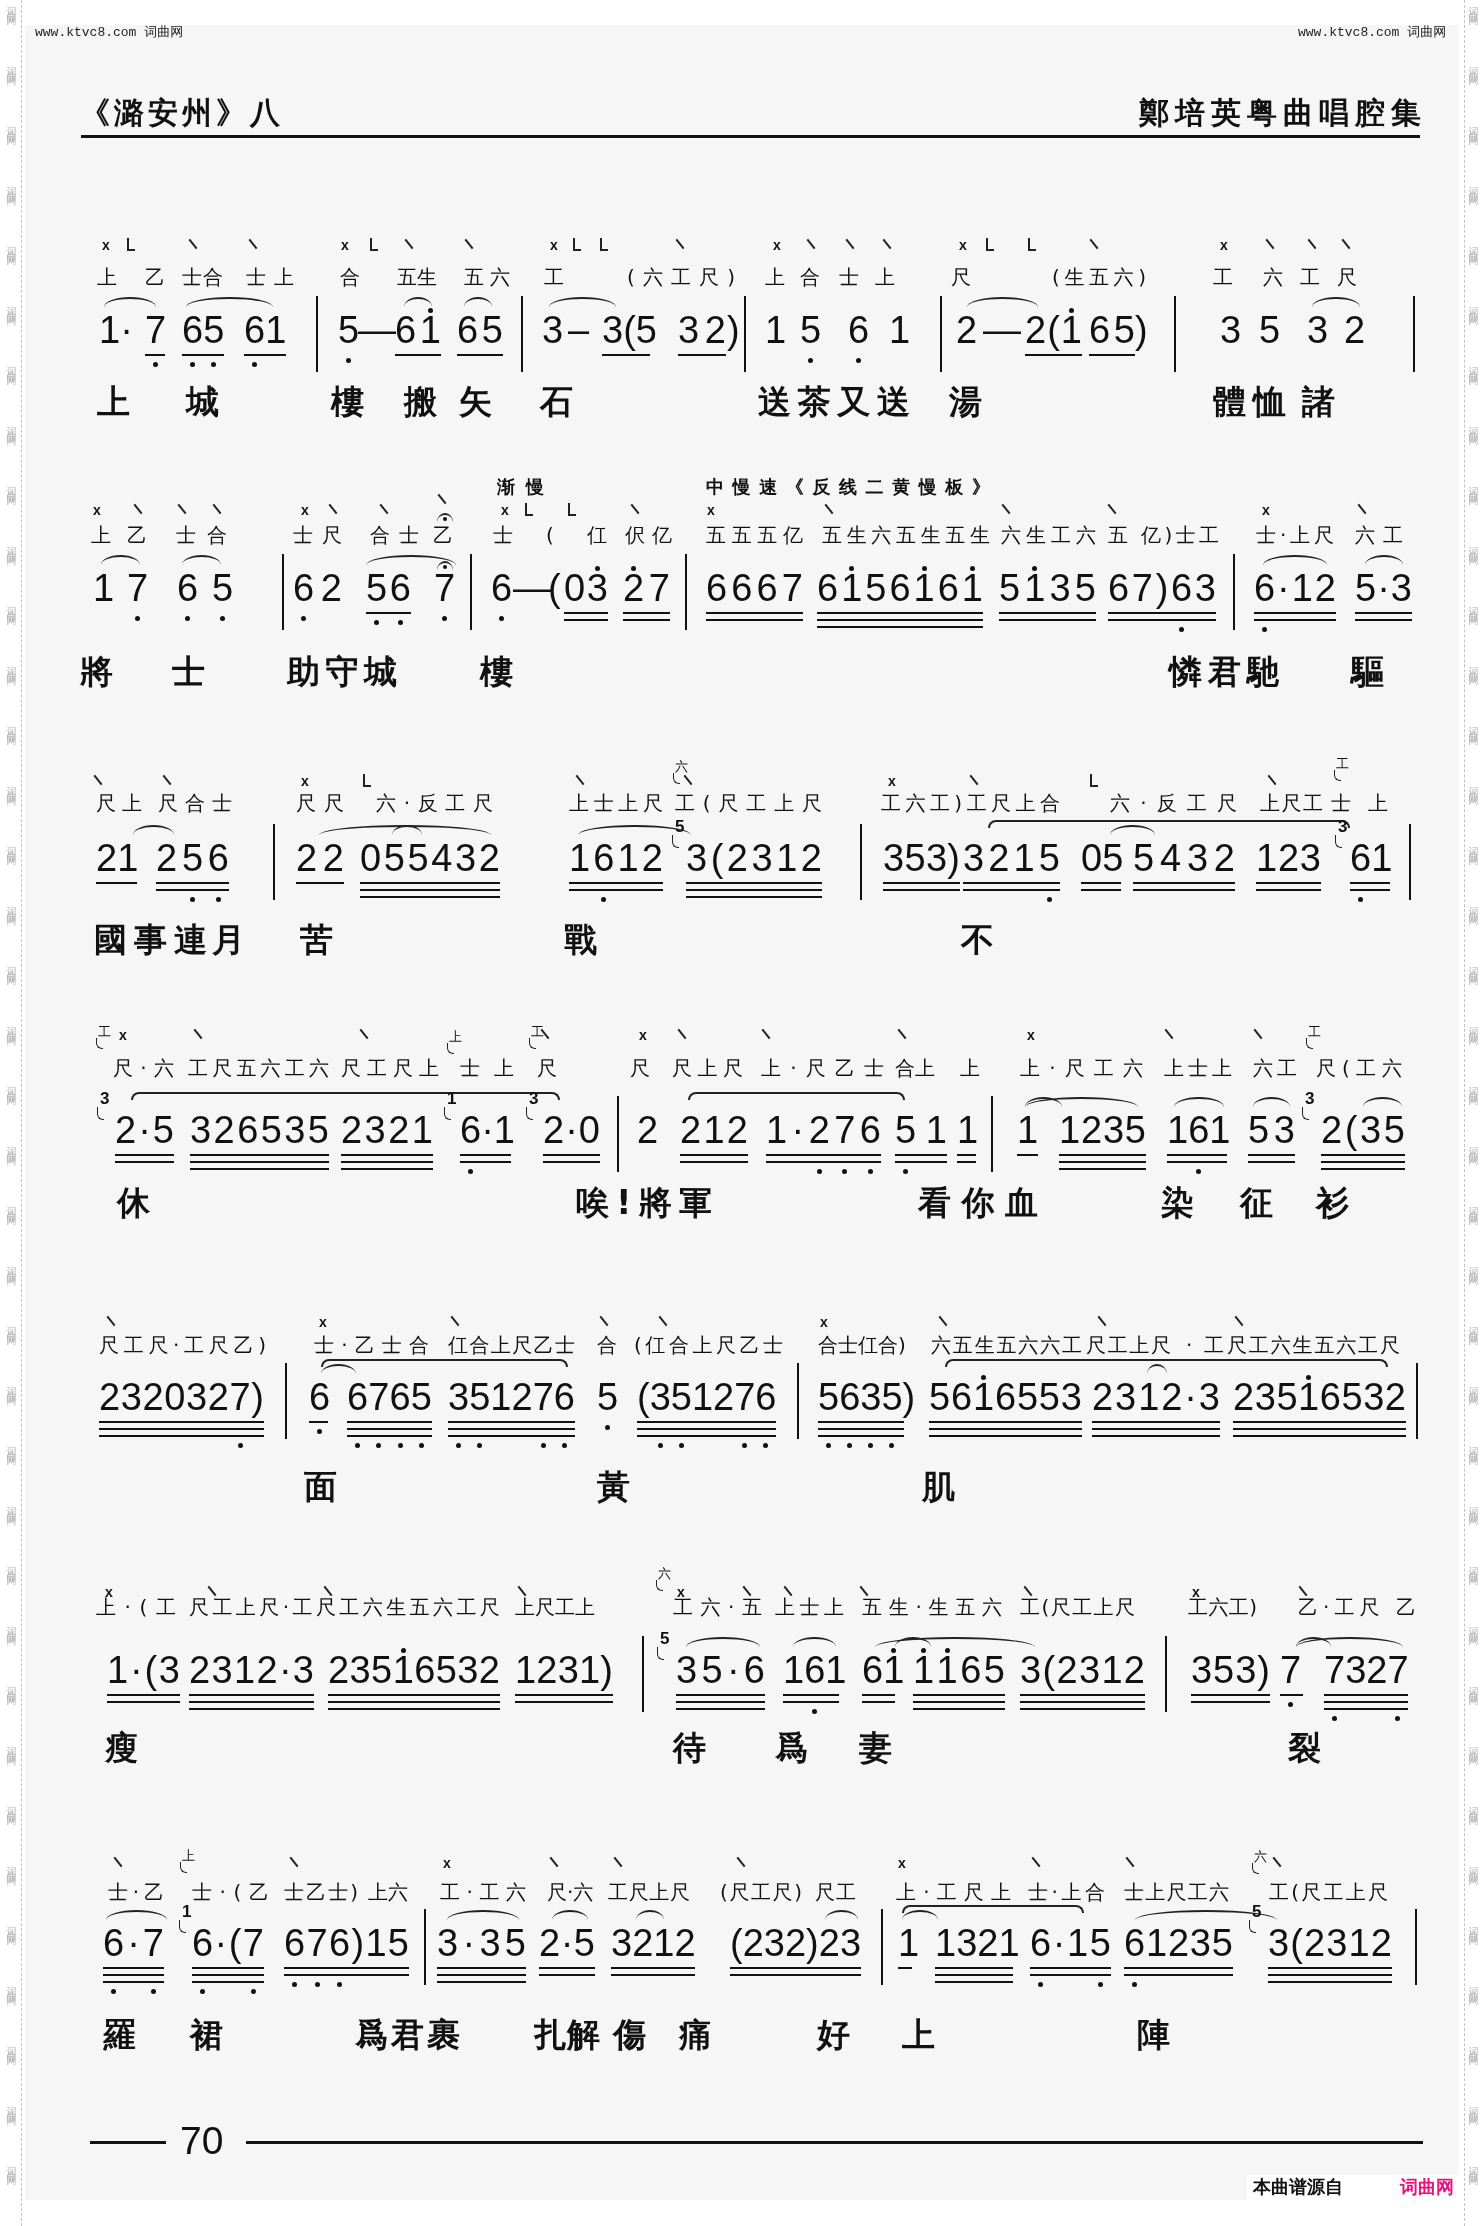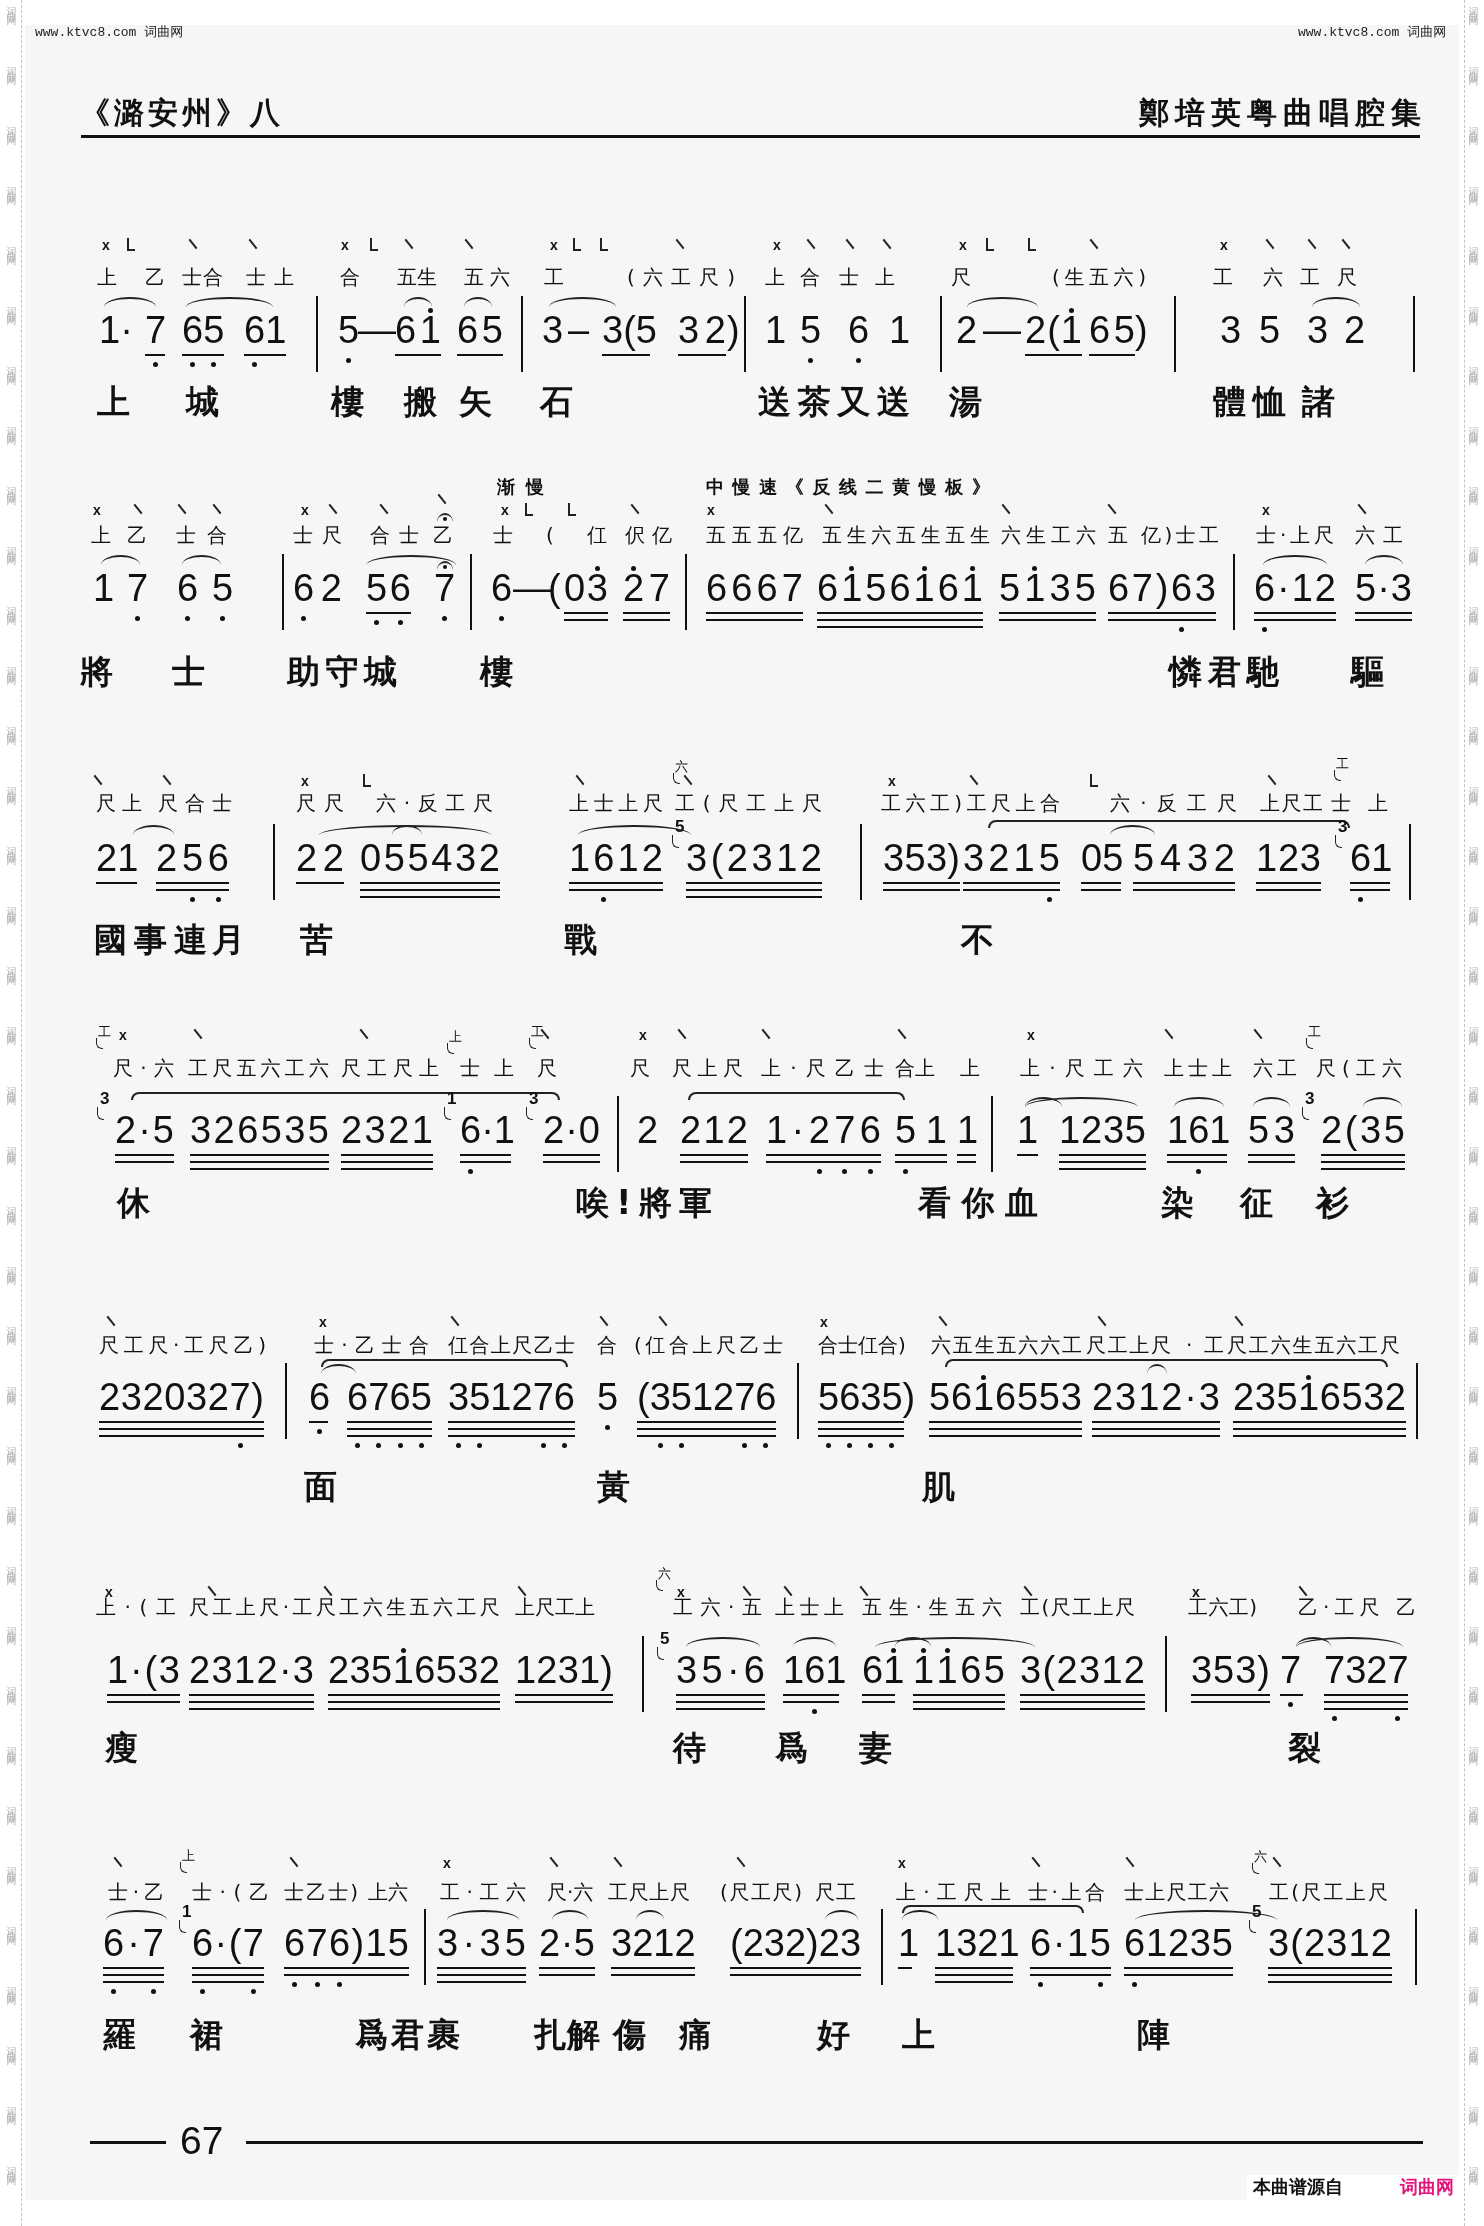--- a/index.html
+++ b/index.html
@@ -491,21 +491,21 @@
       <div class="tok lyr" style="left: 534px; top: 2018px; width: 66px;"><span class="ch">扎</span><span class="ch">解</span></div>
       <div class="tok lyr" style="left: 613px; top: 2018px; width: 31px;"><span class="ch">傷</span></div>
       <div class="tok lyr" style="left: 679px; top: 2018px; width: 34px;"><span class="ch">痛</span></div>
       <div class="tok lyr" style="left: 817px; top: 2018px; width: 33px;"><span class="ch">好</span></div>
       <div class="tok lyr" style="left: 902px; top: 2018px; width: 31px;"><span class="ch">上</span></div>
       <div class="tok lyr" style="left: 1137px; top: 2018px; width: 31px;"><span class="ch">陣</span></div>
     </div>
   </div>
 
 <div class="pn-dash"></div>
-<div class="pn">67</div>
+<div class="pn">70</div>
 <div class="pn-line"></div>
 <div class="src-box">
   <span class="src-label">本曲谱源自</span>
   <span class="src-site" style="color: rgb(228, 20, 124);">词曲网</span>
 </div>
 
 <div class="wm" style="left: 5px; top: -2px;">词曲网</div>
 <div class="wm" style="left: 1467px; top: -2px;">词曲网</div>
 <div class="wm" style="left: 5px; top: 58px;">词曲网</div>
 <div class="wm" style="left: 1467px; top: 58px;">词曲网</div>

